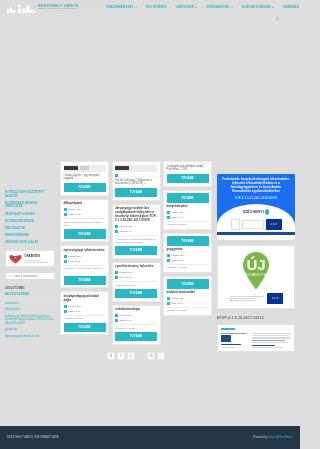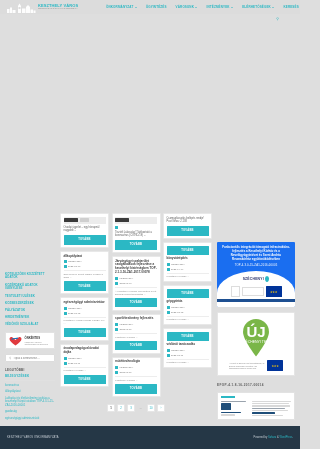--- a/index.html
+++ b/index.html
@@ -27,21 +27,21 @@
   .brand-sub { font-size:1.9px; color:#8a8a8a; white-space:nowrap; margin-top:.5px; }
   .nav { display:flex; align-items:center; gap:9px; margin-left:4px; }
   .nav-item { font-size:3px; font-weight:bold; color:#2bb8c4; white-space:nowrap; letter-spacing:.15px; display:flex; align-items:center; gap:1.5px; cursor:pointer; }
   .caret { width:0;height:0;border-left:1.4px solid transparent;border-right:1.4px solid transparent;border-top:1.8px solid #2bb8c4; display:inline-block; }
   .nav-search { position:absolute; right:21px; top:17px; color:#2bb8c4; font-size:3.6px; cursor:pointer; }
 
   
   .hero { height:92px; background:#dedede; flex:0 0 auto; }
 
   
-  .layout { display:flex; gap:0; padding:0 2px; flex:1 1 auto; align-items:flex-end; }
+  .layout { display:flex; gap:0; padding:0 2px; flex:1 1 auto; align-items:center; }
   .col-left { width:56px; flex:0 0 56px; padding:3px 3px 0 3px; }
   .col-mid { flex:1 1 auto; padding:3px 2px 0 2px; }
   .col-right { width:84px; flex:0 0 84px; padding:0 3px 0 3px; }
 
   
   .side-menu { display:flex; flex-direction:column; gap:3.6px; margin-bottom:5px; }
   .side-link { font-size:2.9px; font-weight:bold; color:#2bb8c4; line-height:1.25; letter-spacing:.1px; cursor:pointer; text-transform:uppercase; }
   .badge-card {
     background:#fff; border:0.4px solid #e2e2e2; border-radius:1px;
     padding:2.5px 3px; display:flex; align-items:center; gap:2.5px; margin-bottom:5px;

